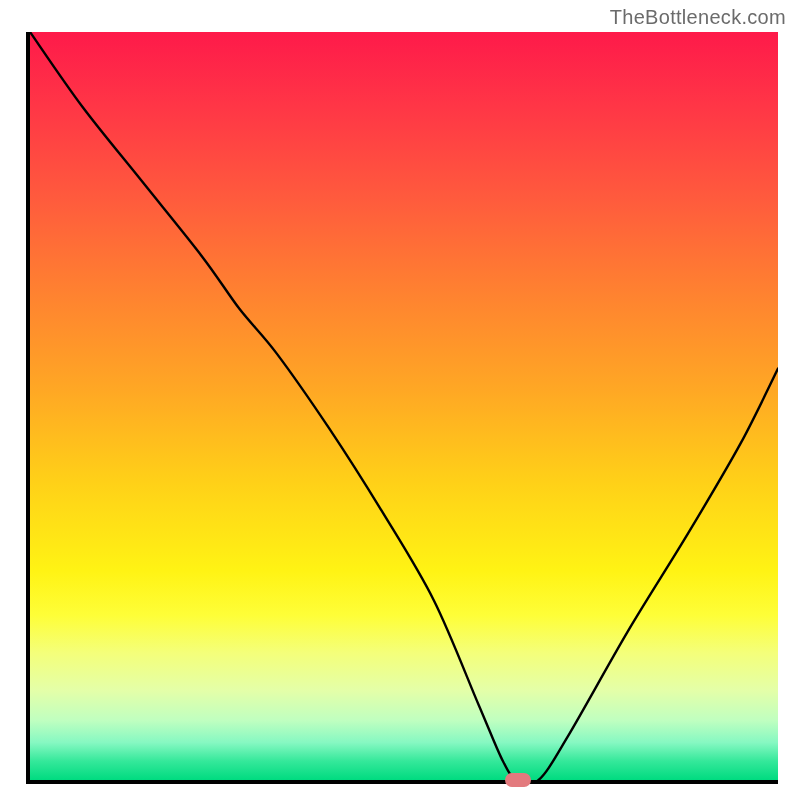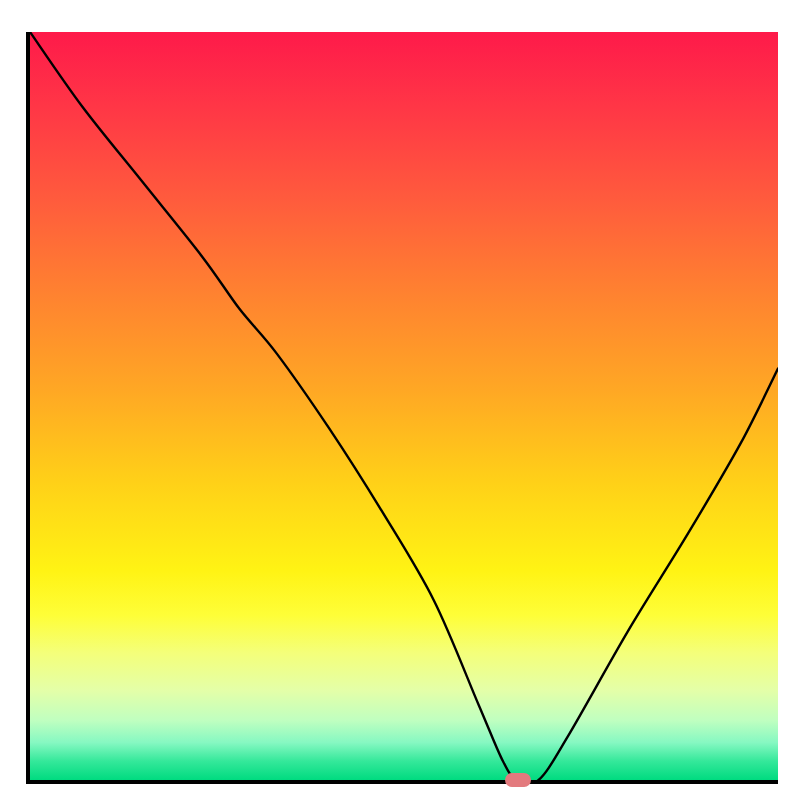--- a/index.html
+++ b/index.html
@@ -57,20 +57,21 @@
     border-radius: 7px;
     background: #e37a7e;
     transform: translate(-50%, -50%);
   }
 </style>
 </head>
 <body>
 
 <div class="stage">
 
+  <div class="watermark">TheBottleneck.com</div>
 
   <div class="plot-frame">
 
     <svg class="plot-bg" viewBox="0 0 748 748" preserveAspectRatio="none">
       <defs>
         <linearGradient id="bgGrad" x1="0" y1="0" x2="0" y2="1">
             <stop offset="0%" stop-color="#fe1a4a"></stop>
             <stop offset="10%" stop-color="#ff3646"></stop>
             <stop offset="22%" stop-color="#ff5a3d"></stop>
             <stop offset="35%" stop-color="#ff8230"></stop>

